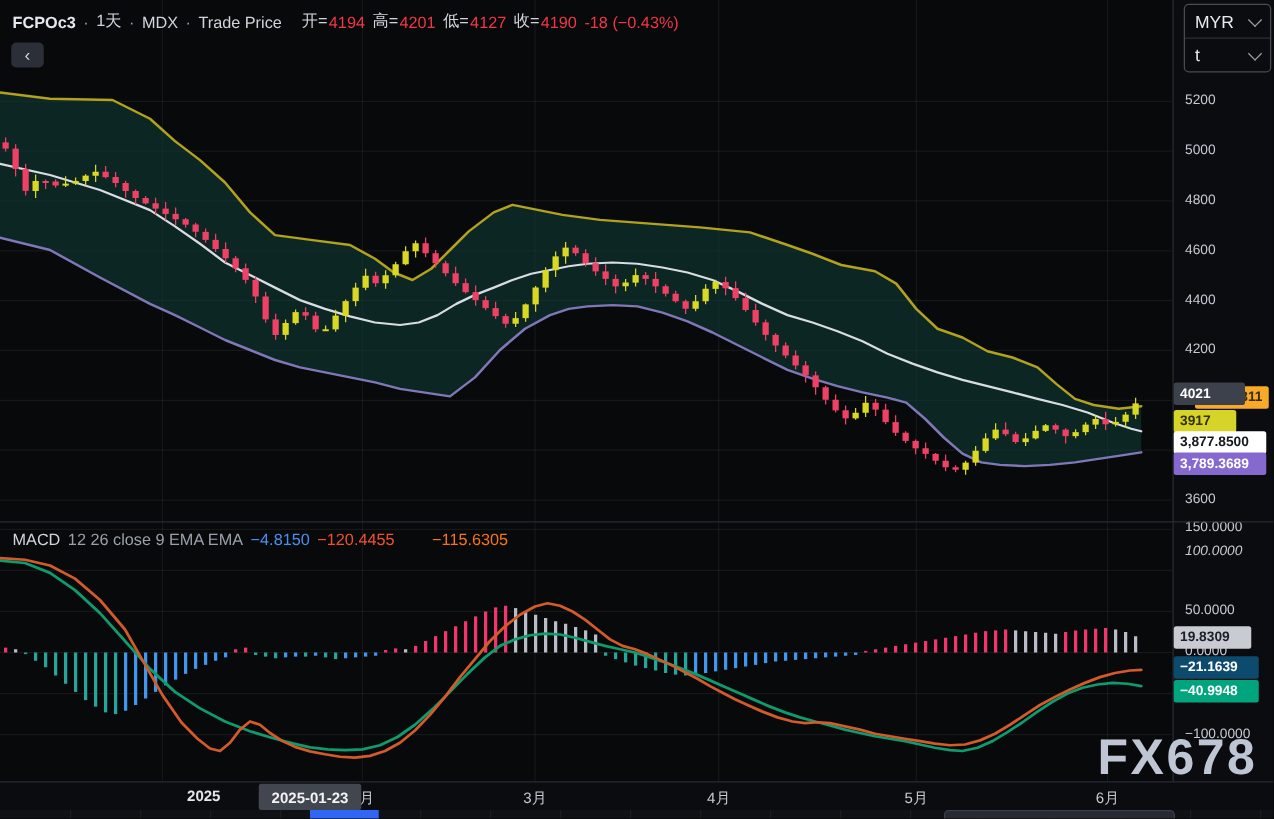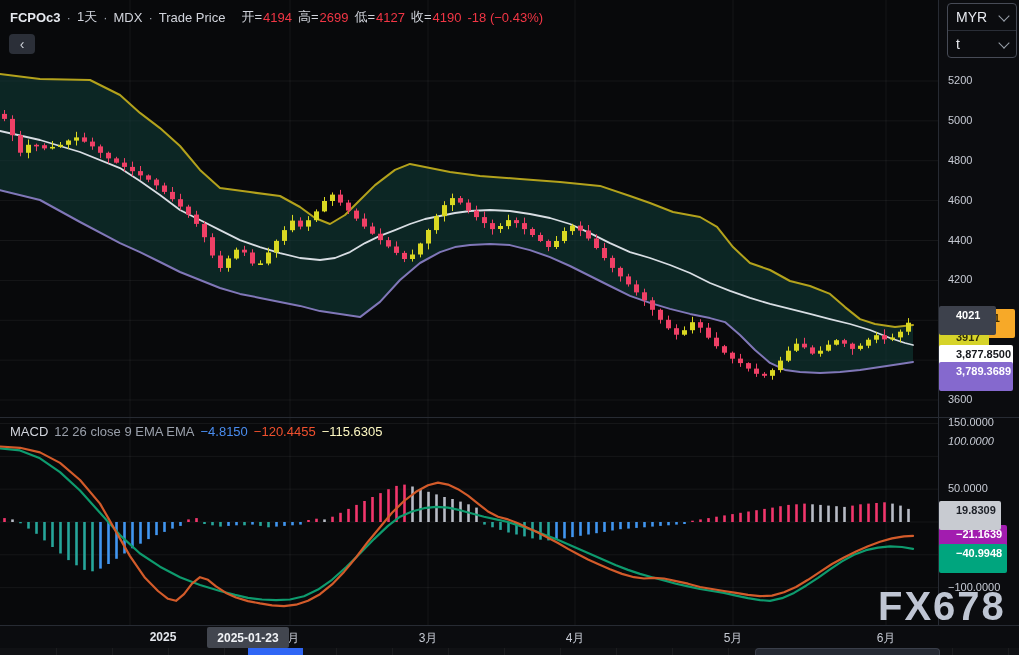--- a/index.html
+++ b/index.html
@@ -7,29 +7,29 @@
        font-family:"Liberation Sans","DejaVu Sans",sans-serif;color:#d1d4dc;}
   #chart-svg{position:absolute;left:0;top:0;}
   
   .hdr{position:absolute;left:10px;display:flex;align-items:center;gap:6px;font-size:13px;white-space:nowrap;z-index:6;}
   .dim{color:#9aa0ab;}
   .red{color:#f23645;}
   .yellow{color:#e4c235;}
   .purple{color:#9b7fd4;}
   .blue{color:#4a8df0;}
   .orange{color:#f0502e;}
-  .green{color:#fef9c3;}
+  .green{color:#f97316;margin-left:24px;}
   .white{color:#e6e9ef;}
   #back-btn{position:absolute;left:9px;top:34px;width:26px;height:20px;background:#2b2f38;border-radius:4px;
             display:flex;align-items:center;justify-content:center;color:#cfd3da;font-size:14px;z-index:6;cursor:pointer;}
   
   #price-axis{position:absolute;left:938px;top:0;width:81px;height:625px;background:#0b0c0f;border-left:1px solid #272b33;z-index:4;}
   .axis-label{position:absolute;left:9px;font-size:11px;color:#c7cbd4;}
-  .badge{position:absolute;height:29px;line-height:18px;font-size:11px;font-weight:600;border-radius:2px;
-         padding:0 17px;box-sizing:border-box;}
+  .badge{position:absolute;height:18px;line-height:18px;font-size:11px;font-weight:600;border-radius:2px;
+         padding:0 5px;box-sizing:border-box;}
   
   #cur-box{position:absolute;left:947px;top:3px;width:68px;background:#0b0c0f;border:1px solid #474b56;border-radius:4px;z-index:7;}
   .cur-row{height:26px;display:flex;align-items:center;justify-content:space-between;padding:0 8px;cursor:pointer;}
   .cur-row + .cur-row{border-top:1px solid #2a2e37;}
   .cur-txt{font-size:14px;color:#e8eaf0;}
   .chev{width:7px;height:7px;border-right:1.5px solid #9aa0aa;border-bottom:1.5px solid #9aa0aa;
         transform:rotate(45deg);margin-top:-3px;}
   
   #pane-sep{position:absolute;left:0;top:417px;width:1019px;height:1px;background:#272b33;z-index:5;}
   
@@ -432,21 +432,21 @@
     <span class="dim">·</span>
     <span>1天</span>
     <span class="dim">·</span>
     <span>MDX</span>
     <span class="dim">·</span>
     <span>Trade Price</span>
     <span style="width:4px;"></span>
     <span>开=</span>
       <span class="red" style="margin-left:-5px;">4194</span>
     <span>高=</span>
-      <span class="red" style="margin-left:-5px;">2699</span>
+      <span class="red" style="margin-left:-5px;">4201</span>
     <span>低=</span>
       <span class="red" style="margin-left:-5px;">4127</span>
     <span>收=</span>
       <span class="red" style="margin-left:-5px;">4190</span>
     <span class="red">-18 (−0.43%)</span>
   </div>
 
   <div id="back-btn">
     <span>‹</span>
   </div>
@@ -528,15 +528,15 @@
       <circle cx="15" cy="12" r="4" fill="none" stroke="#cfd6e4" stroke-width="1.6"></circle>
     </svg>
   </div>
 
 <div class="badge" style="top: 309px; left: 956px; width: 59px; background: rgb(247, 169, 40); color: rgb(58, 43, 5); z-index: 6; text-align: right;">.3311</div>
     <div class="badge" style="top: 306px; left: 939px; width: 57px; background: rgb(61, 65, 76); color: rgb(255, 255, 255); z-index: 7; text-align: left;">4021</div>
     <div class="badge" style="top: 328px; left: 939px; width: 50px; background: rgb(214, 211, 41); color: rgb(51, 48, 10); z-index: 6; text-align: left;">3917</div>
     <div class="badge" style="top: 345px; left: 939px; width: 74px; background: rgb(255, 255, 255); color: rgb(21, 23, 28); z-index: 6; text-align: left;">3,877.8500</div>
     <div class="badge" style="top: 362px; left: 939px; width: 74px; background: rgb(133, 105, 206); color: rgb(255, 255, 255); z-index: 6; text-align: left;">3,789.3689</div>
     <div class="badge" style="top: 501px; left: 939px; width: 62px; background: rgb(200, 203, 209); color: rgb(28, 31, 38); z-index: 7; text-align: left;">19.8309</div>
-    <div class="badge" style="top: 525px; left: 939px; width: 68px; background: #a21caf; color: rgb(255, 255, 255); z-index: 6; text-align: left;">−21.1639</div>
+    <div class="badge" style="top: 525px; left: 939px; width: 68px; background: #0c4a6e; color: rgb(255, 255, 255); z-index: 6; text-align: left;">−21.1639</div>
     <div class="badge" style="top: 544px; left: 939px; width: 68px; background: rgb(0, 165, 126); color: rgb(255, 255, 255); z-index: 6; text-align: left;">−40.9948</div>
   </div>
 
 </body></html>

